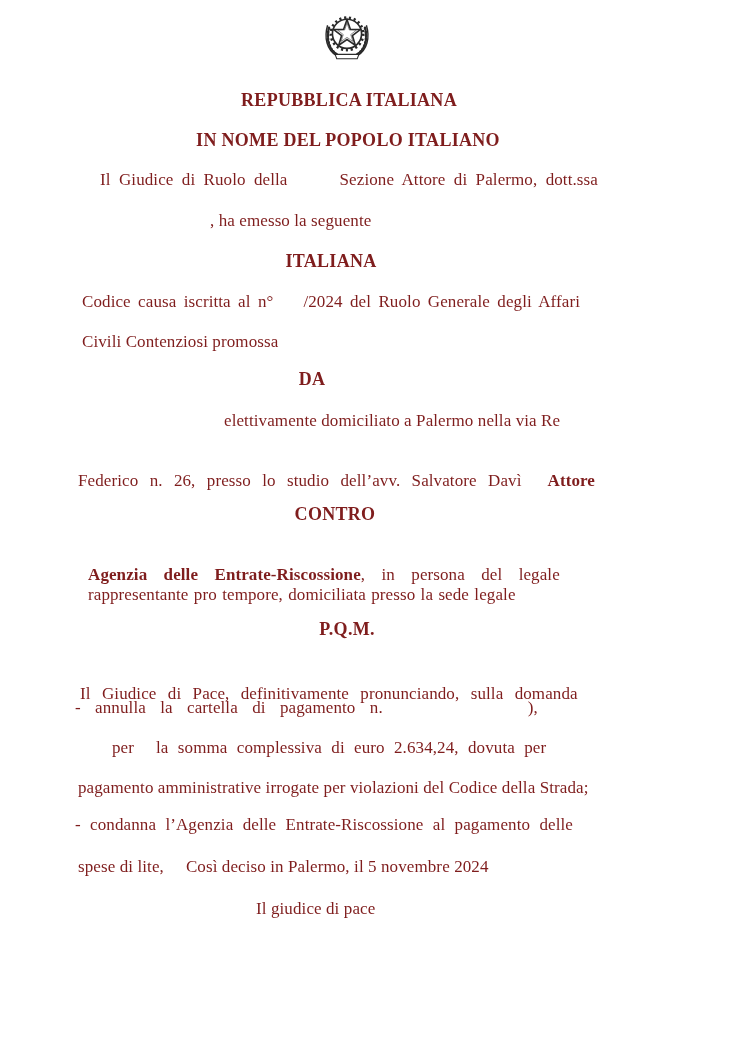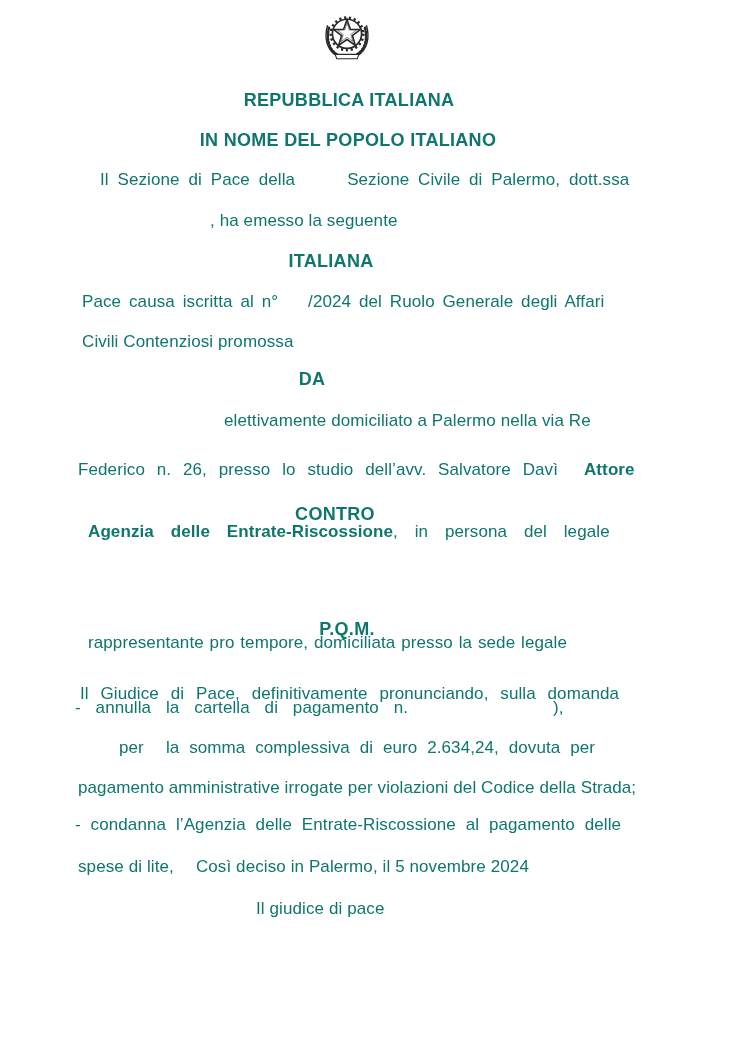--- a/index.html
+++ b/index.html
@@ -6,22 +6,22 @@
     margin: 0;
     padding: 0;
     background: #ffffff;
   }
   .page {
     position: relative;
     width: 748px;
     height: 1057px;
     background: #ffffff;
     overflow: hidden;
-    font-family: Liberation Sans, sans-serif;
-    color: #0f766e;
+    font-family: Liberation Serif, serif;
+    color: #7f1d1d;
   }
   .emblem {
     position: absolute;
     left: 320px;
     top: 8px;
     width: 54px;
     height: 56px;
   }
   .line {
     position: absolute;
@@ -62,34 +62,34 @@
 
     <path d="M50,20 L56.2,37.5 L74.7,38 L60,49.2 L65.3,67 L50,56.5 L34.7,67 L40,49.2 L25.3,38 L43.8,37.5 Z" fill="#ffffff" stroke="#2a2a2a" stroke-width="3" stroke-linejoin="miter"></path>
     <path d="M50,26 L54.3,38.8 L67.5,39.2 L57,47.3 L60.8,60 L50,52.5 L39.2,60 L43,47.3 L32.5,39.2 L45.7,38.8 Z" fill="none" stroke="#2a2a2a" stroke-width="1"></path>
 
     <path d="M28,84 L72,84 L69,92 L31,92 Z" fill="#ffffff" stroke="#2a2a2a" stroke-width="2"></path>
   </svg>
 
   <div id="lines-root">
       <div class="line heading" style="top: 90px; width: 698px;"><span>REPUBBLICA ITALIANA</span></div>
       <div class="line heading" style="top: 130px; width: 696px; text-align: center;"><span>IN NOME DEL POPOLO ITALIANO</span></div>
-      <div class="line" style="top: 170px; left: 100px; word-spacing: 4px;"><span>Il Sezione di Pace della</span><span class="gap" style="width: 52px;"></span><span>Sezione Civile di Palermo, dott.ssa</span></div>
+      <div class="line" style="top: 170px; left: 100px; word-spacing: 4px;"><span>Il Giudice di Ruolo della</span><span class="gap" style="width: 52px;"></span><span>Sezione Attore di Palermo, dott.ssa</span></div>
       <div class="line" style="top: 211px; left: 210px;"><span>, ha emesso la seguente</span></div>
       <div class="line heading" style="top: 251px; width: 662px;"><span>ITALIANA</span></div>
-      <div class="line" style="top: 292px; left: 82px; word-spacing: 3px;"><span>Pace causa iscritta al n°</span><span class="gap" style="width: 30px;"></span><span>/2024 del Ruolo Generale degli Affari</span></div>
+      <div class="line" style="top: 292px; left: 82px; word-spacing: 3px;"><span>Codice causa iscritta al n°</span><span class="gap" style="width: 30px;"></span><span>/2024 del Ruolo Generale degli Affari</span></div>
       <div class="line" style="top: 332px; left: 82px; text-align: right;"><span>Civili Contenziosi promossa</span></div>
       <div class="line heading" style="top: 369px; width: 624px; text-align: center;"><span>DA</span></div>
       <div class="line" style="top: 411px; left: 224px;"><span>elettivamente domiciliato a Palermo nella via Re</span></div>
-      <div class="line" style="top: 460px; left: 78px; word-spacing: 7px;"><span>Federico n. 26, presso lo studio dell’avv. Salvatore Davì</span><span class="gap" style="width: 26px;"></span><span class="bold">Attore</span></div>
+      <div class="line" style="top: 471px; left: 78px; word-spacing: 7px;"><span>Federico n. 26, presso lo studio dell’avv. Salvatore Davì</span><span class="gap" style="width: 26px;"></span><span class="bold">Attore</span></div>
       <div class="line heading" style="top: 504px; width: 670px;"><span>CONTRO</span></div>
-      <div class="line" style="top: 522px; left: 88px; word-spacing: 12px;"><span class="bold">Agenzia delle Entrate-Riscossione</span><span>, in persona del legale</span></div>
-      <div class="line" style="top: 585px; left: 88px; word-spacing: 1px; margin-top: 48px;"><span>rappresentante pro tempore, domiciliata presso la sede legale</span></div>
+      <div class="line" style="top: 565px; left: 88px; word-spacing: 12px;"><span class="bold">Agenzia delle Entrate-Riscossione</span><span>, in persona del legale</span></div>
+      <div class="line" style="top: 585px; left: 88px; word-spacing: 1px;"><span>rappresentante pro tempore, domiciliata presso la sede legale</span></div>
       <div class="line heading" style="top: 619px; width: 694px;"><span>P.Q.M.</span></div>
       <div class="line" style="top: 652px; left: 80px; word-spacing: 7px; margin-top: 32px;"><span>Il Giudice di Pace, definitivamente pronunciando, sulla domanda</span></div>
       <div class="line" style="top: 698px; left: 75px; word-spacing: 10px;"><span>- annulla la cartella di pagamento n.</span><span class="gap" style="width: 145px;"></span><span>),</span></div>
-      <div class="line" style="top: 738px; left: 119px; word-spacing: 5px;"><span>per</span><span class="gap" style="width: 22px;"></span><span>la somma complessiva di euro 2.634,24, dovuta per</span></div>
+      <div class="line" style="top: 738px; left: 112px; word-spacing: 5px;"><span>per</span><span class="gap" style="width: 22px;"></span><span>la somma complessiva di euro 2.634,24, dovuta per</span></div>
       <div class="line" style="top: 778px; left: 78px;"><span>pagamento amministrative irrogate per violazioni del Codice della Strada;</span></div>
       <div class="line" style="top: 815px; left: 75px; word-spacing: 5px;"><span>- condanna l’Agenzia delle Entrate-Riscossione al pagamento delle</span></div>
       <div class="line" style="top: 857px; left: 78px;"><span>spese di lite,</span><span class="gap" style="width: 22px;"></span><span style="font-size: 17px;">Così deciso in Palermo, il 5 novembre 2024</span></div>
       <div class="line" style="top: 899px; left: 256px;"><span>Il giudice di pace</span></div>
     </div>
 
 </div>
 
 </body></html>

